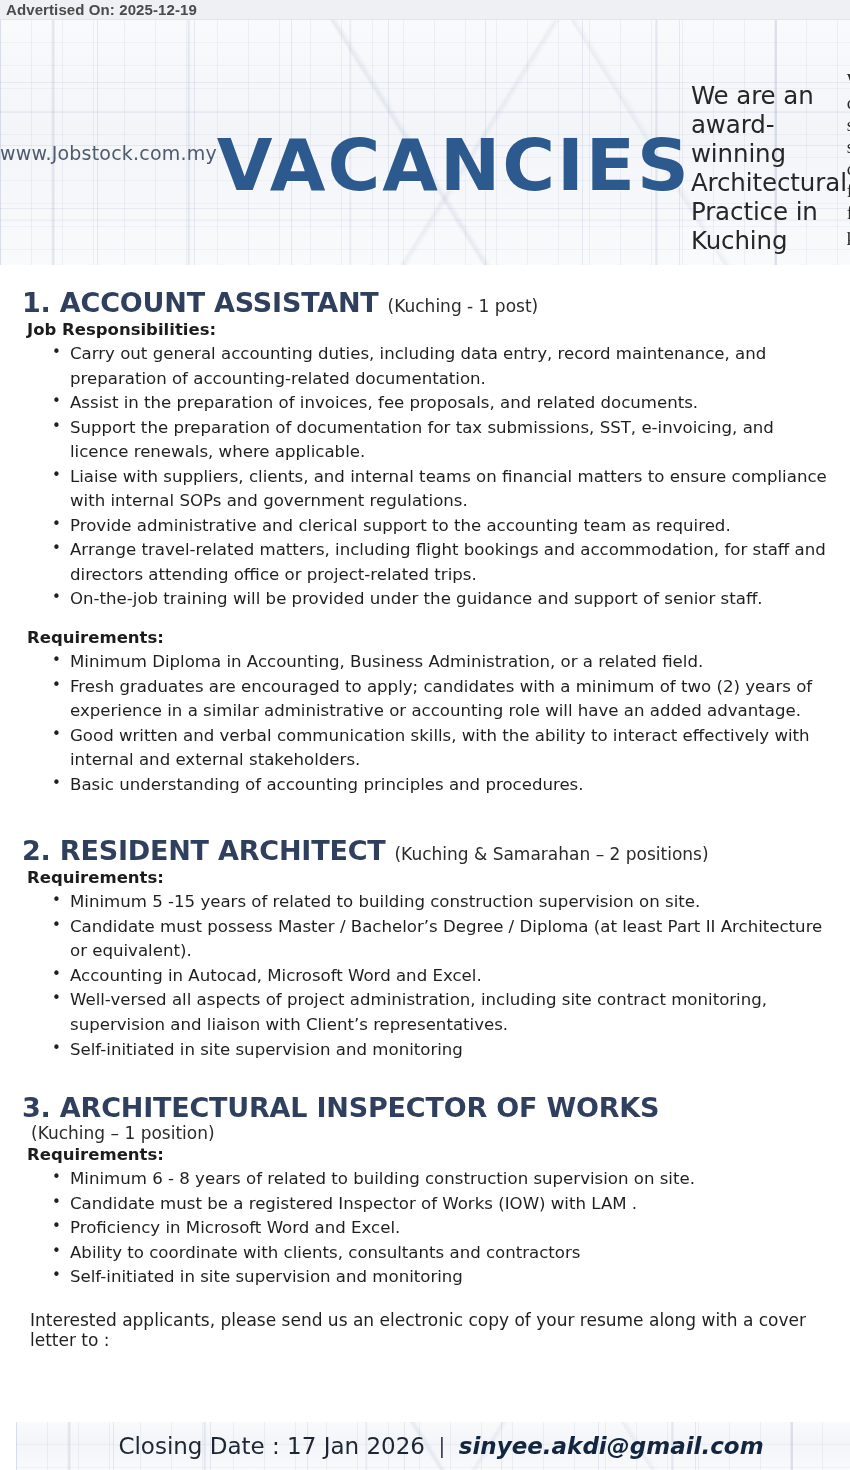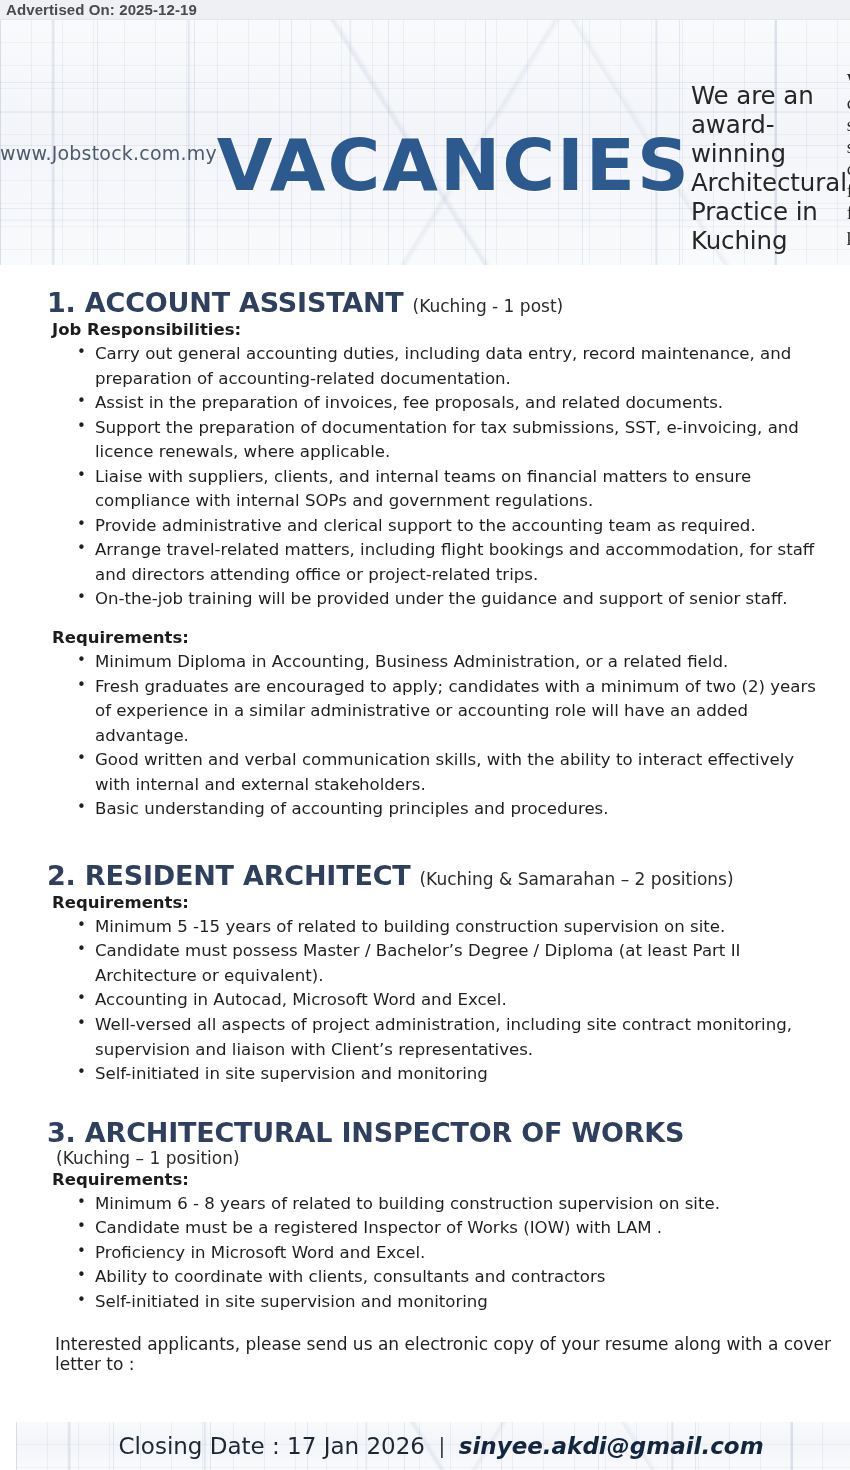--- a/index.html
+++ b/index.html
@@ -114,21 +114,20 @@
     color: #2b2b2b;
     letter-spacing: -0.1px;
     font-family: Liberation Serif, serif;
   }
 
   
   .content {
     position: relative;
     padding: 22px 18px 0 22px;
     background: #ffffff;
-    margin-left: 25px;
   }
 
   .job { margin-bottom: 4px; }
 
   .job-title-row {
     display: flex;
     align-items: baseline;
     flex-wrap: wrap;
     margin-bottom: 2px;
   }

